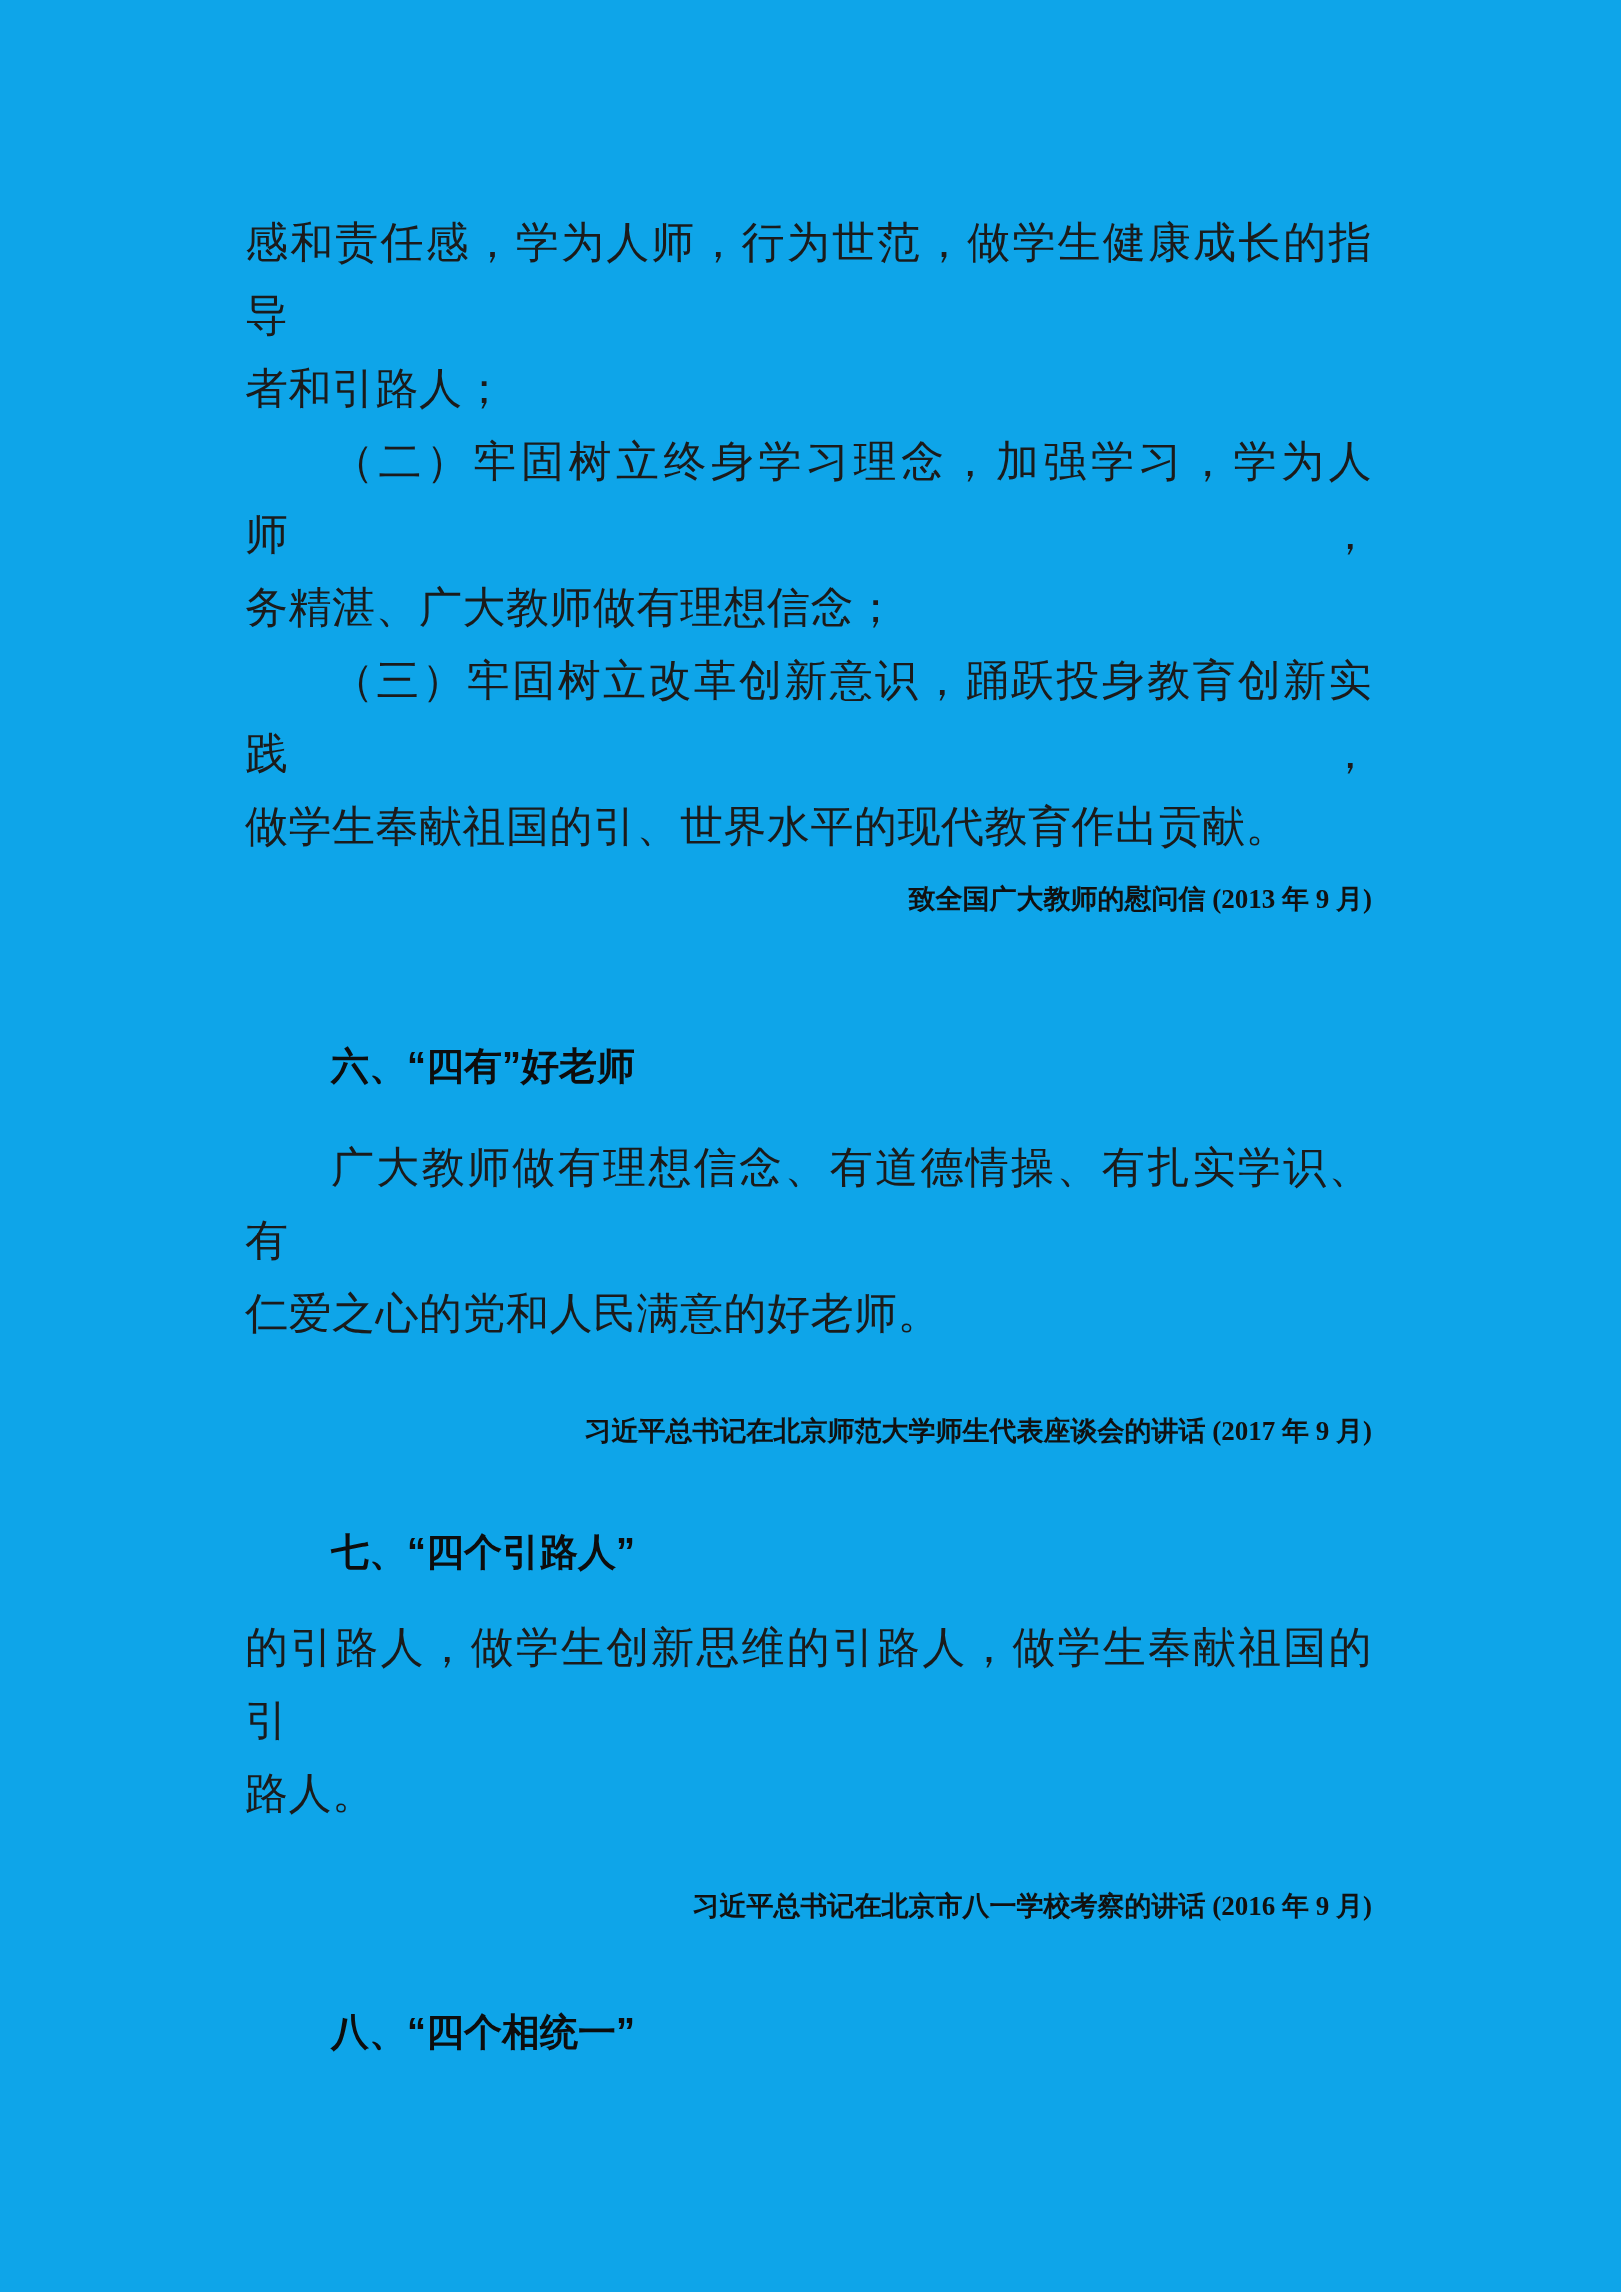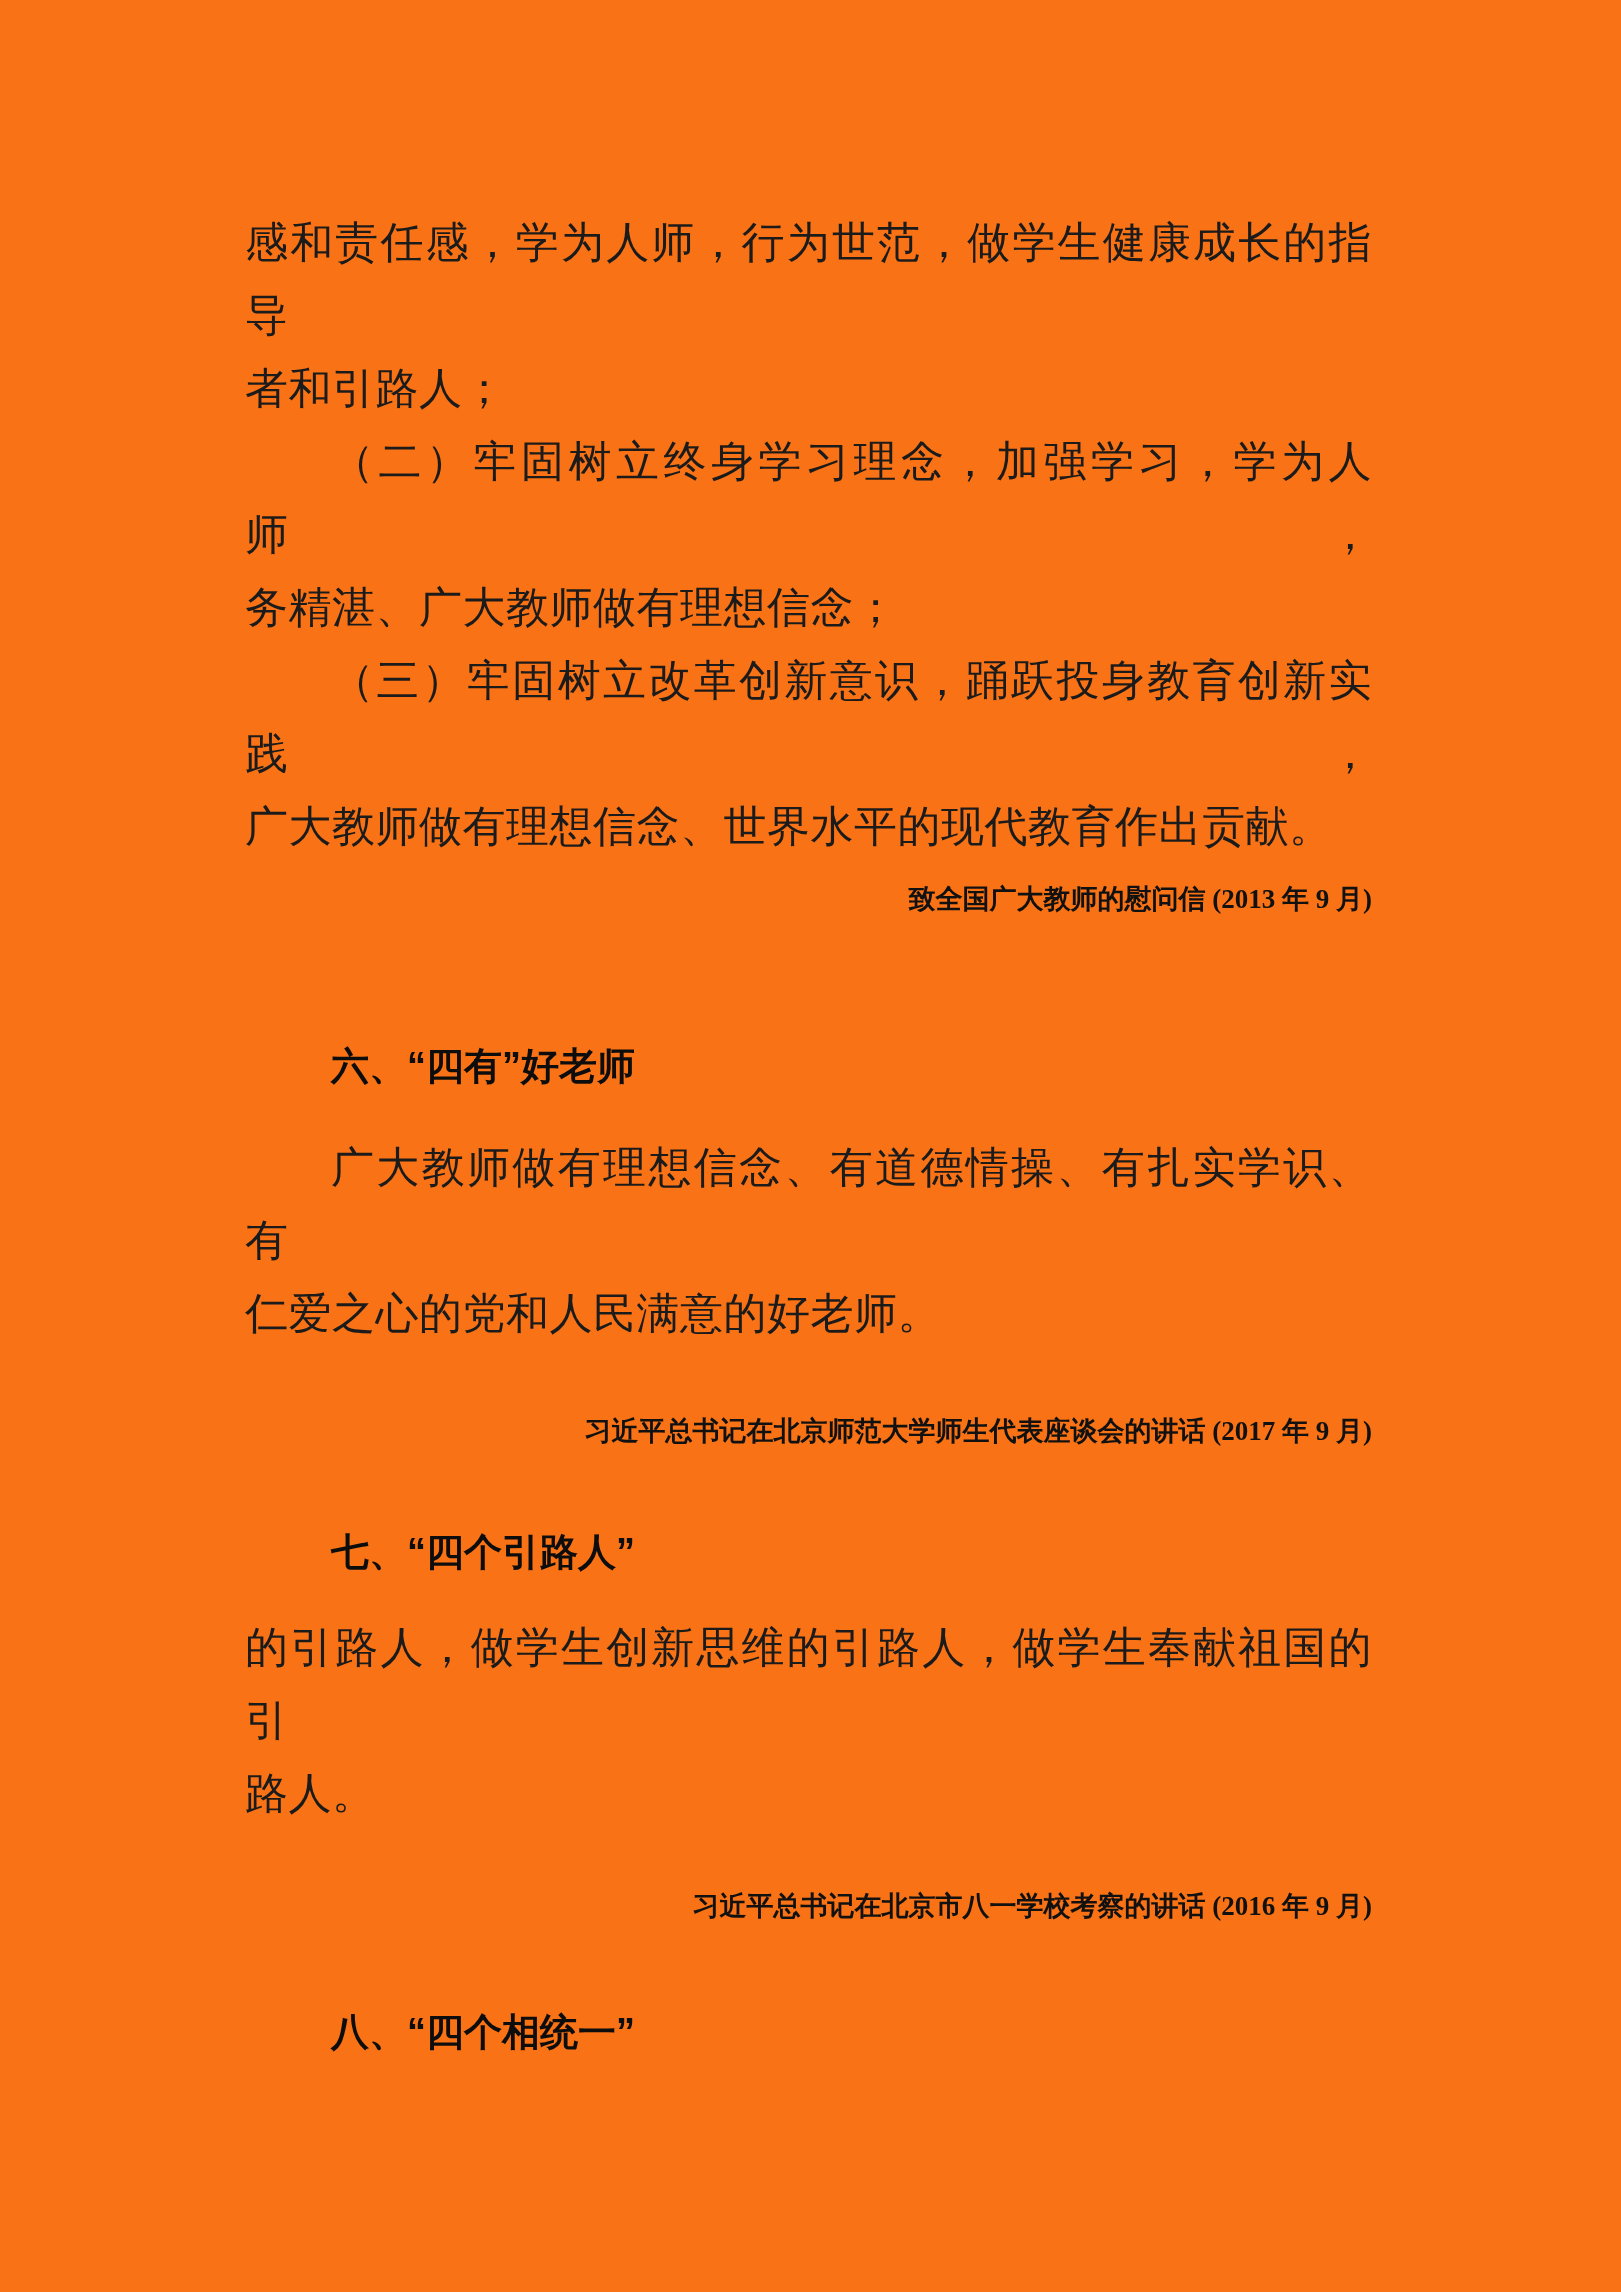--- a/index.html
+++ b/index.html
@@ -5,21 +5,21 @@
   html, body {
     margin: 0;
     padding: 0;
     background: #e8e8e8;
   }
   .page {
     position: relative;
     width: 1621px;
     height: 2293px;
     margin: 0 auto;
-    background: #f97316;
+    background: #0ea5e9;
     box-sizing: border-box;
     padding: 206px 249px 0 245px;
     overflow: hidden;
     color: #1b1b1b;
     font-family: "Liberation Serif", "DejaVu Serif", serif;
   }
   .textblock {
     width: 1127px;
   }
   .line {
@@ -71,21 +71,21 @@
       <div class="line">者和引路人；</div>
     </div>
 
     <div>
       <div class="line fill indent">（二）牢固树立终身学习理念，加强学习，学为人师，</div>
       <div class="line">务精湛、广大教师做有理想信念；</div>
     </div>
 
     <div>
       <div class="line fill indent">（三）牢固树立改革创新意识，踊跃投身教育创新实践，</div>
-      <div class="line">广大教师做有理想信念、世界水平的现代教育作出贡献。</div>
+      <div class="line">做学生奉献祖国的引、世界水平的现代教育作出贡献。</div>
     </div>
 
     <div class="citation">致全国广大教师的慰问信 (2013 年 9 月)</div>
 
     <div class="heading m-heading6">六、“四有”好老师</div>
     <div class="m-para6">
       <div class="line fill indent">广大教师做有理想信念、有道德情操、有扎实学识、有</div>
       <div class="line">仁爱之心的党和人民满意的好老师。</div>
     </div>
     <div class="citation m-citation2">习近平总书记在北京师范大学师生代表座谈会的讲话 (2017 年 9 月)</div>

